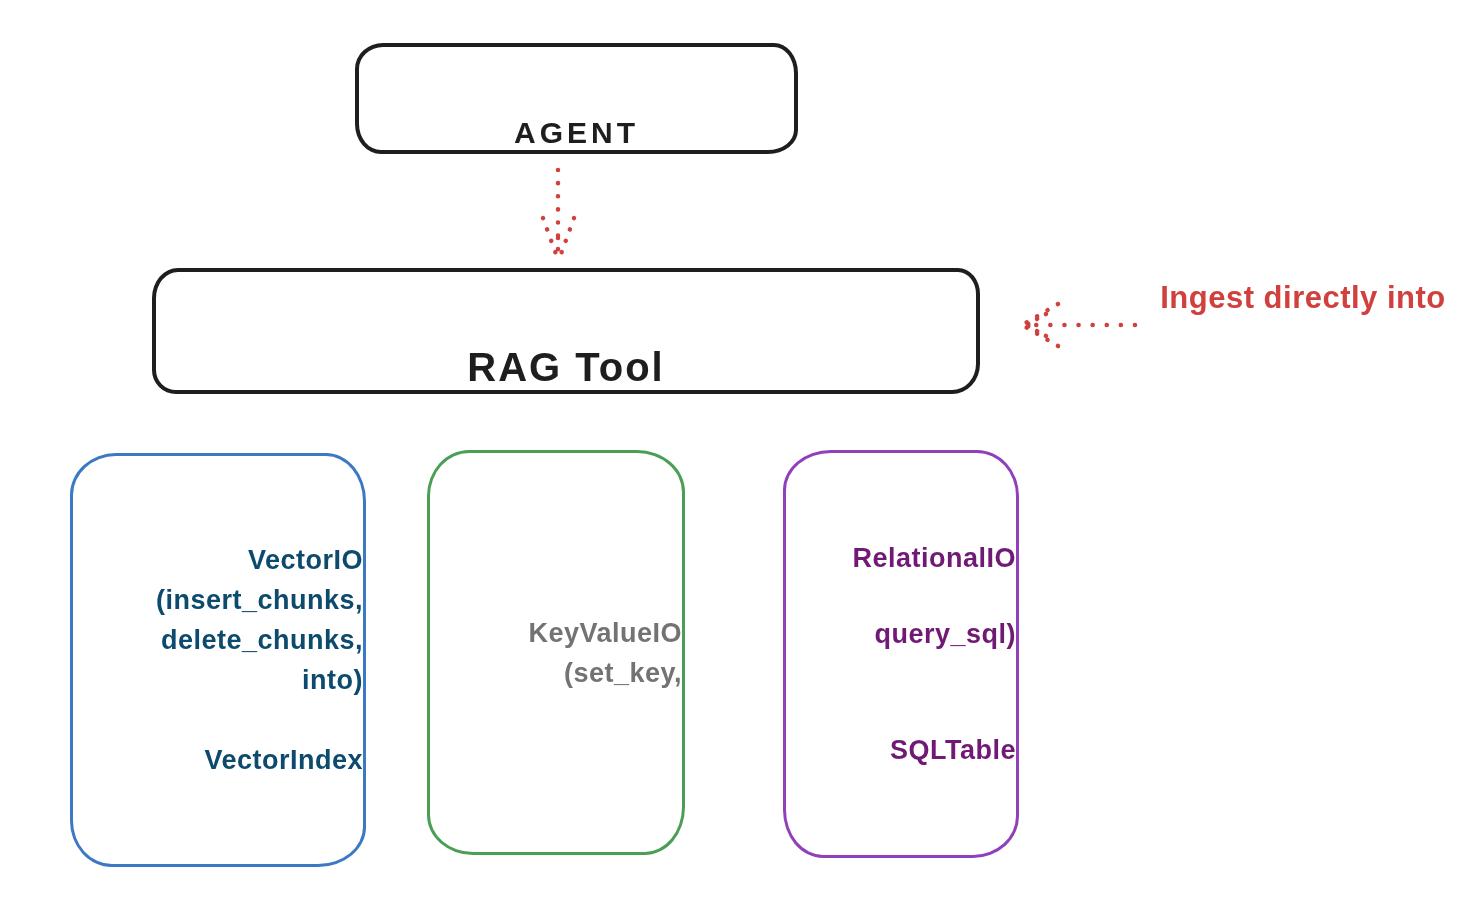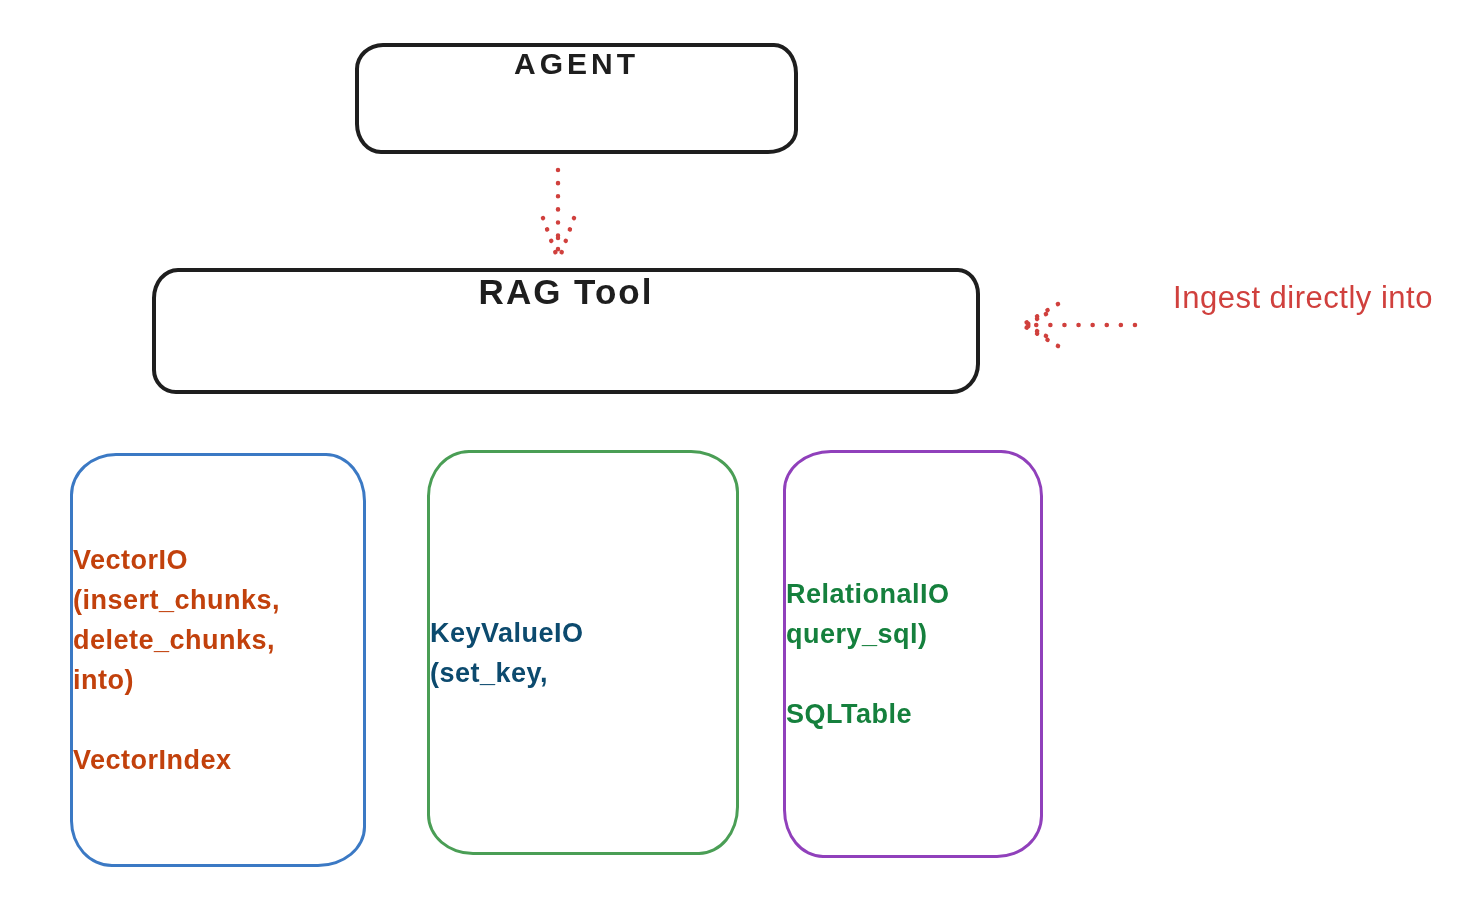--- a/index.html
+++ b/index.html
@@ -20,82 +20,83 @@
     position: absolute;
     left: 0; top: 0;
     width: 1484px; height: 910px;
     pointer-events: none;
   }
   .sketch-box {
     position: absolute;
     box-sizing: border-box;
     background: #ffffff;
     display: flex;
-    align-items: flex-start;
+    align-items: flex-end;
     justify-content: center;
     text-align: center;
   }
   .box-agent {
     left: 355px; top: 43px;
     width: 443px; height: 111px;
     border: 4px solid #1e1e1e;
     border-radius: 28px 24px 30px 26px / 26px 30px 24px 30px;
     font-size: 30px;
     font-weight: 700;
     letter-spacing: 4px;
   }
   .box-ragtool {
     left: 152px; top: 268px;
     width: 828px; height: 126px;
     border: 4px solid #1e1e1e;
     border-radius: 26px 22px 28px 24px / 30px 26px 30px 24px;
-    font-size: 35px;
+    font-size: 40px;
     font-weight: 600;
     letter-spacing: 2px;
   }
   .backend-box {
     flex-direction: column;
     font-size: 27px;
     font-weight: 600;
     line-height: 40px;
     letter-spacing: 0.5px;
   }
   .backend-vector {
     left: 70px; top: 453px;
     width: 296px; height: 414px;
     border: 3.5px solid #3b79c4;
     border-radius: 46px 40px 48px 42px / 42px 48px 40px 46px;
-    color: #c2410c;
+    color: #0c4a6e;
   }
   .backend-keyvalue {
     left: 427px; top: 450px;
-    width: 312px; height: 405px;
+    width: 258px; height: 405px;
     border: 3.5px solid #4a9e55;
     border-radius: 42px 48px 40px 46px / 46px 42px 48px 40px;
-    color: #0c4a6e;
+    color: #737373;
   }
   .backend-relational {
     left: 783px; top: 450px;
-    width: 260px; height: 408px;
+    width: 236px; height: 408px;
     border: 3.5px solid #9040bb;
     border-radius: 48px 42px 46px 40px / 40px 46px 42px 48px;
-    color: #15803d;
+    color: #701a75;
+    gap: 36px;
   }
   .backend-index {
     margin-top: 40px;
   }
   .annotation {
     position: absolute;
     left: 1138px; top: 279px;
     width: 330px;
     text-align: center;
     color: #d0403d;
     font-size: 31px;
     line-height: 38px;
-    font-weight: 400;
+    font-weight: 700;
     letter-spacing: 0.5px;
   }
   .dotted {
     stroke: #d0403d;
     stroke-width: 4.5;
     stroke-linecap: round;
     fill: none;
   }
 </style>
 </head>

